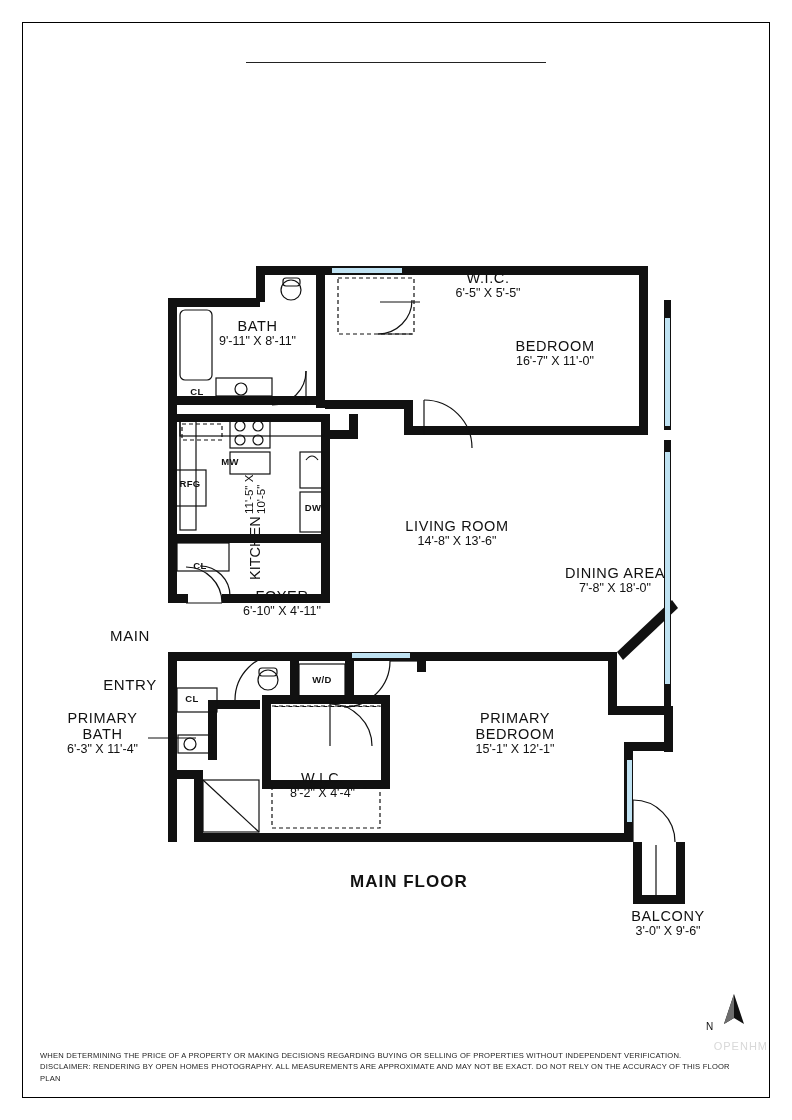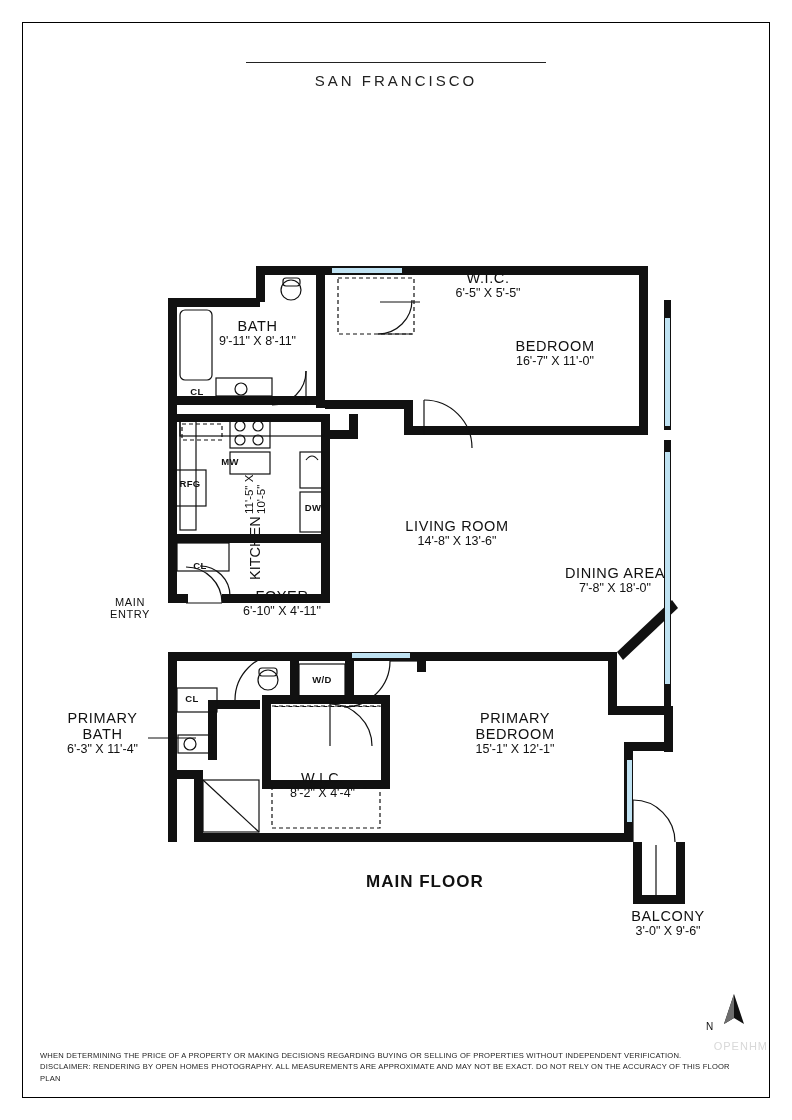--- a/index.html
+++ b/index.html
@@ -70,21 +70,21 @@
     color: #111;
   }
   .lbl .nm {
     font-weight: normal;
     letter-spacing: 0.6px;
   }
   .lbl .dim {
     font-weight: normal;
   }
   .r-name-lg { font-size: 14.5px; }
-  .r-name-md { font-size: 11px; }
+  .r-name-md { font-size: 15px; margin-top: 32px; }
   .r-dim { font-size: 12.5px; }
   .r-dim-sm { font-size: 11.5px; }
 
   .tag {
     position: absolute;
     font-size: 9.5px;
     font-weight: bold;
     text-align: center;
     color: #111;
     letter-spacing: 0.3px;
@@ -134,21 +134,20 @@
     height: 60px;
   }
 </style>
 </head>
 <body>
 
 <div class="page-border"></div>
 
 <div class="header">
   <div class="title-rule"></div>
-  <div class="subtitle">SAN FRANCISCO</div>
 </div>
 
 <div class="plan">
 <svg width="792" height="1120" viewBox="0 0 792 1120" xmlns="http://www.w3.org/2000/svg">
   <g fill="#111111" stroke="none">
 
     <rect x="256" y="266" width="392" height="9"></rect>
 
     <rect x="639" y="266" width="9" height="168"></rect>
 
@@ -388,21 +387,21 @@
 </div>
 
 <div class="tag" style="left:183px; top:386px; width:28px;">CL</div>
 <div class="tag" style="left:186px; top:560px; width:28px;">CL</div>
 <div class="tag" style="left:178px; top:693px; width:28px;">CL</div>
 <div class="tag" style="left:218px; top:456px; width:24px;">MW</div>
 <div class="tag" style="left:174px; top:478px; width:32px;">RFG</div>
 <div class="tag" style="left:301px; top:502px; width:24px;">DW</div>
 <div class="tag" style="left:300px; top:674px; width:44px;text-align:center;">W/D</div>
 
-<div class="mainfloor" style="left:350px; top:872px;margin-left:16px;">MAIN FLOOR</div>
+<div class="mainfloor" style="left:350px; top:872px;">MAIN FLOOR</div>
 
 <div class="compass">
   <svg width="60" height="60" viewBox="0 0 60 60">
     <polygon points="34,4 44,34 34,28 24,34" fill="#111111"></polygon>
     <polygon points="34,4 34,28 24,34" fill="#6d6d6d"></polygon>
     <text x="6" y="40" font-family="Liberation Sans, sans-serif" font-size="10" fill="#111111">N</text>
   </svg>
 </div>
 
 <div class="watermark">OPENHM</div>

